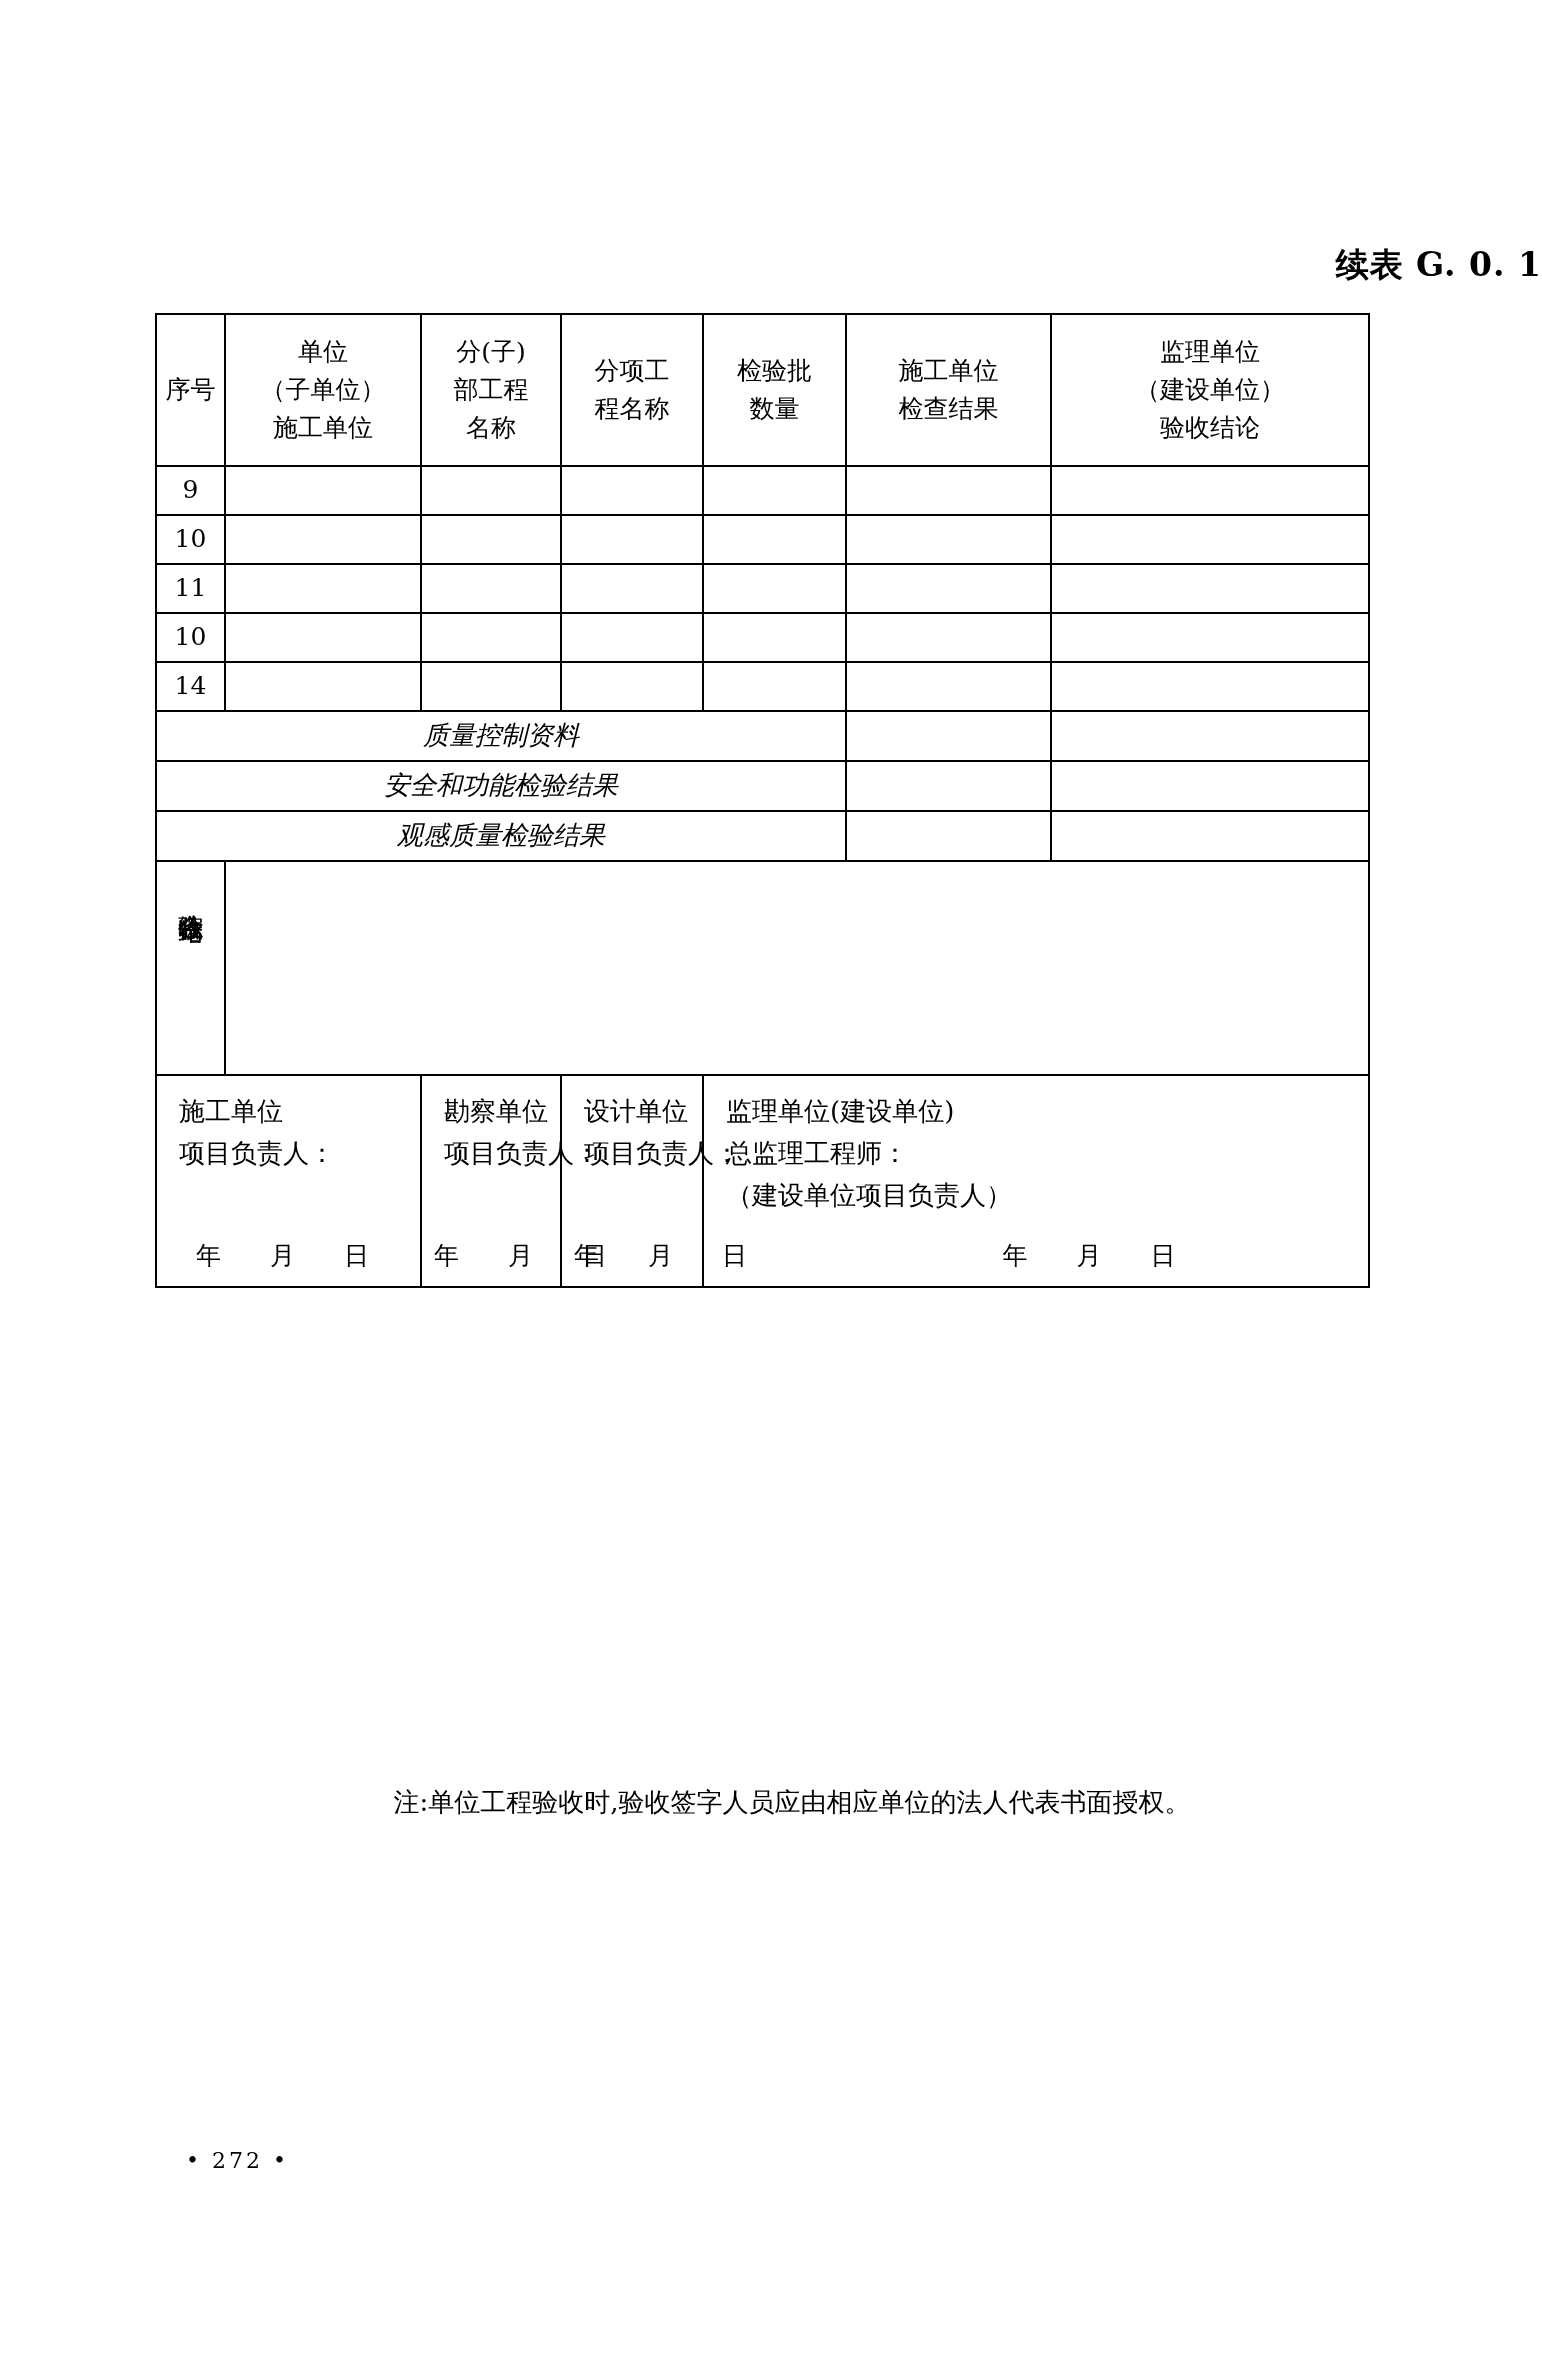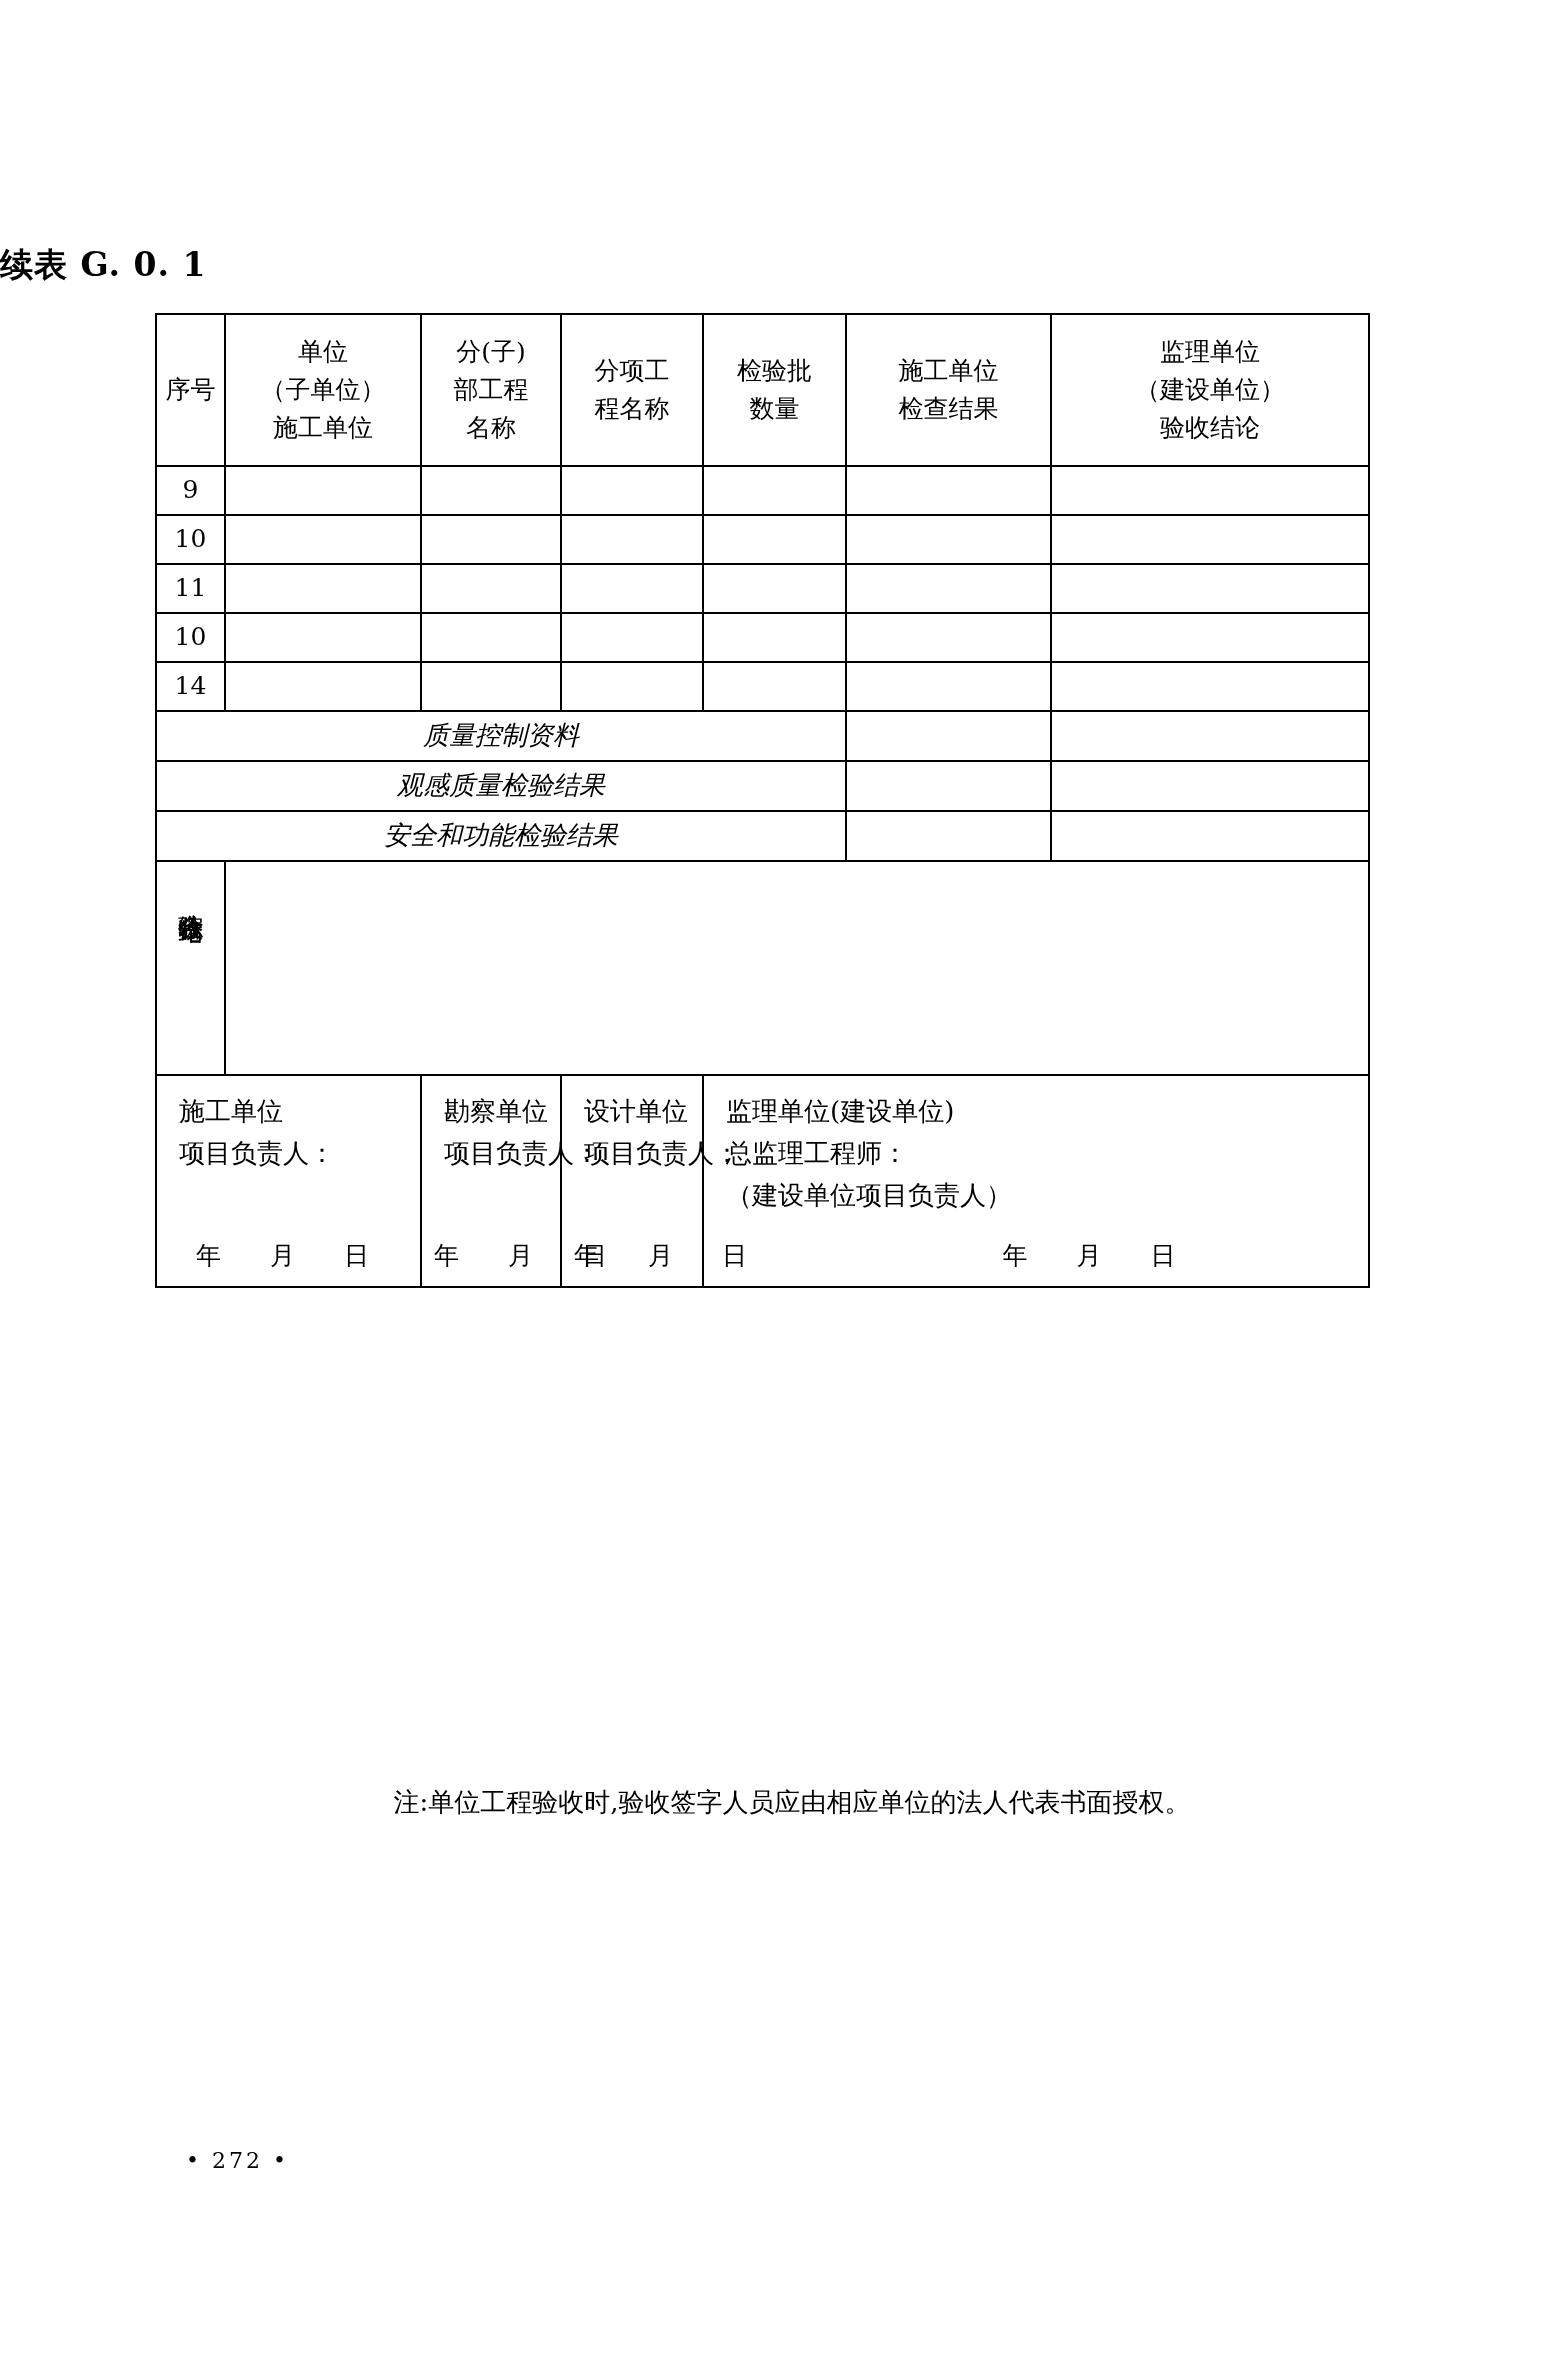--- a/index.html
+++ b/index.html
@@ -20,21 +20,21 @@
     position: absolute;
     inset: 0;
   }
 
   
   .doc-title {
     position: absolute;
     left: 0;
     top: 243px;
     width: 1542px;
-    text-align: left;
+    text-align: right;
     font-size: 33px;
     font-weight: bold;
     letter-spacing: 1px;
     font-family: "DejaVu Serif", "Liberation Serif", serif;
   }
 
   
   .form-table {
     position: absolute;
     left: 155px;
@@ -249,27 +249,27 @@
         <td></td>
       </tr>
 
       <tr class="summary-row">
         <td class="summary-label" colspan="5">质量控制资料</td>
         <td></td>
         <td></td>
       </tr>
 
       <tr class="summary-row">
+        <td class="summary-label" colspan="5">安全和功能检验结果</td>
+        <td></td>
+        <td></td>
+      </tr>
+
+      <tr class="summary-row">
         <td class="summary-label" colspan="5">观感质量检验结果</td>
-        <td></td>
-        <td></td>
-      </tr>
-
-      <tr class="summary-row">
-        <td class="summary-label" colspan="5">安全和功能检验结果</td>
         <td></td>
         <td></td>
       </tr>
 
       <tr class="conclusion-row">
         <td class="vertical-label">
           <span class="vtext">综合验收结论</span>
         </td>
         <td colspan="6"></td>
       </tr>

